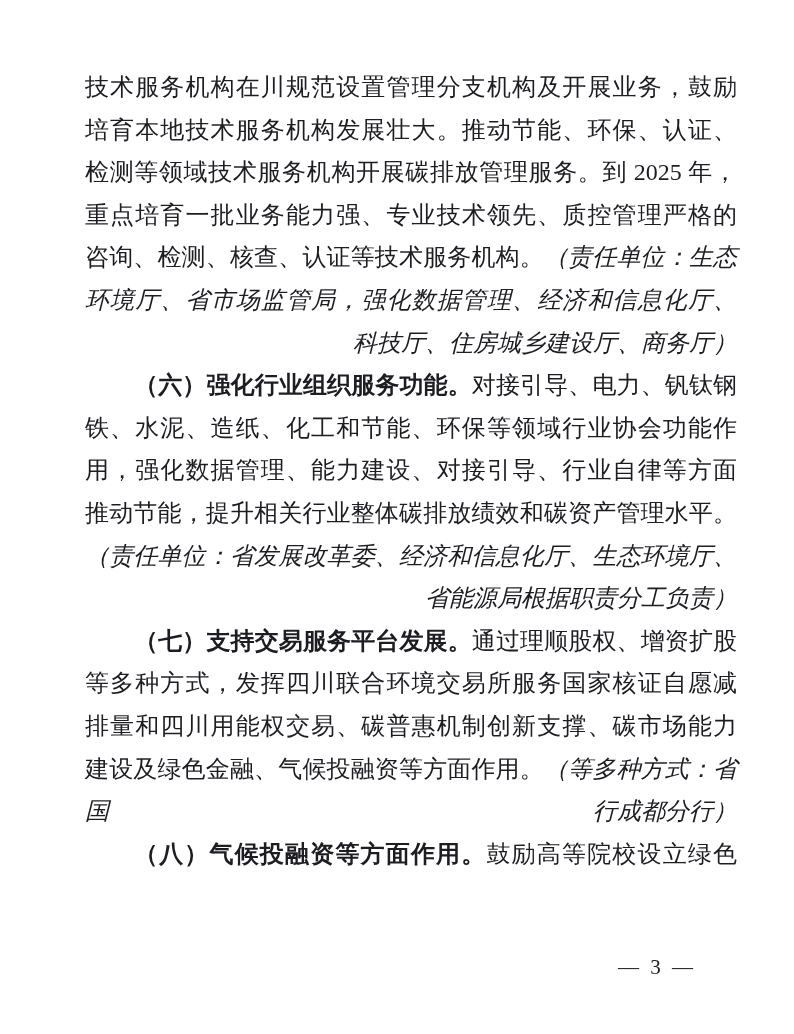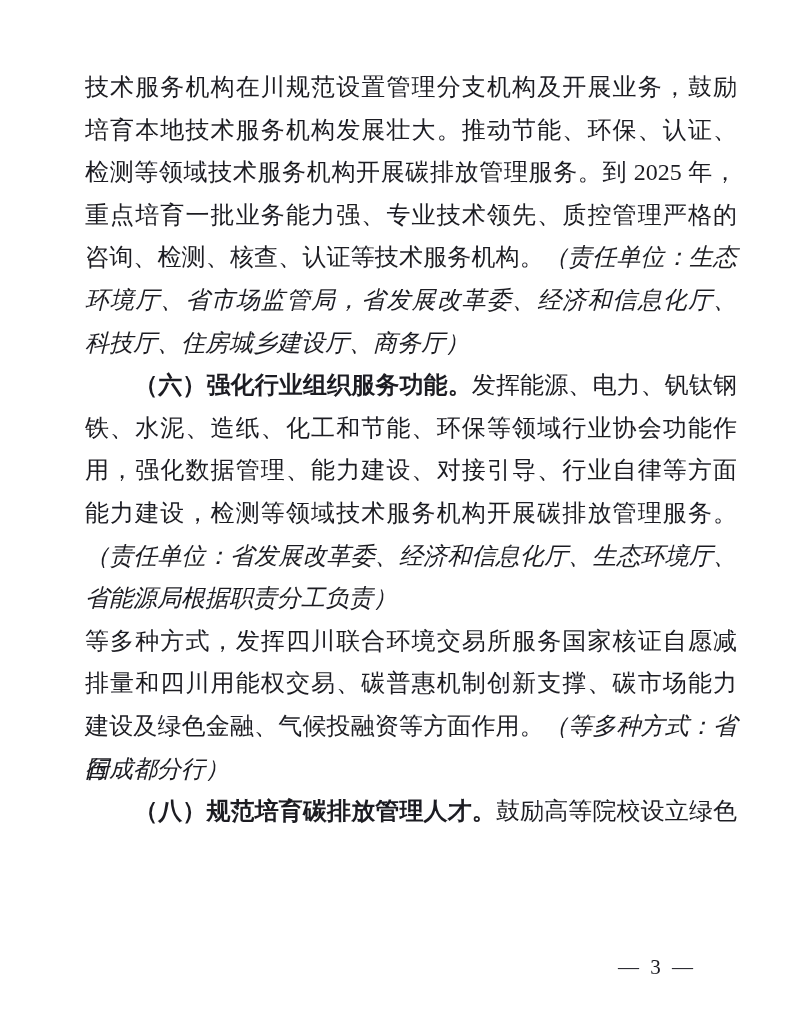--- a/index.html
+++ b/index.html
@@ -16,21 +16,21 @@
     position: absolute;
     left: 85px;
     top: 66px;
     width: 652px;
   }
   .line {
     height: 42.6px;
     line-height: 42.6px;
     font-size: 24px;
     white-space: normal;
-    text-align: left;
+    text-align: right;
   }
   .line.justify {
     text-align: justify;
     text-align-last: justify;
     text-justify: inter-character;
   }
   .line.indent {
     padding-left: 49px;
   }
   .seg-song { font-weight: 400; }
@@ -49,28 +49,29 @@
 </head>
 <body>
 
 <div class="page">
   <div class="text-block">
       <div class="line justify"><span class="seg-song">技术服务机构在川规范设置管理分支机构及开展业务，鼓励</span></div>
       <div class="line justify"><span class="seg-song">培育本地技术服务机构发展壮大。推动节能、环保、认证、</span></div>
       <div class="line justify"><span class="seg-song">检测等领域技术服务机构开展碳排放管理服务。到 2025 年，</span></div>
       <div class="line justify"><span class="seg-song">重点培育一批业务能力强、专业技术领先、质控管理严格的</span></div>
       <div class="line justify"><span class="seg-song">咨询、检测、核查、认证等技术服务机构。</span><span class="seg-kai">（责任单位：生态</span></div>
-      <div class="line justify"><span class="seg-kai">环境厅、省市场监管局，省发展改革委、经济和信息化厅、</span></div>
+      <div class="line justify"><span class="seg-kai">环境厅、省市场监管局，强化数据管理、经济和信息化厅、</span></div>
       <div class="line"><span class="seg-kai">科技厅、住房城乡建设厅、商务厅）</span></div>
-      <div class="line indent justify"><span class="seg-bold">（六）强化行业组织服务功能。</span><span class="seg-song">发挥能源、电力、钒钛钢</span></div>
+      <div class="line indent justify"><span class="seg-bold">（六）强化行业组织服务功能。</span><span class="seg-song">对接引导、电力、钒钛钢</span></div>
       <div class="line justify"><span class="seg-song">铁、水泥、造纸、化工和节能、环保等领域行业协会功能作</span></div>
       <div class="line justify"><span class="seg-song">用，强化数据管理、能力建设、对接引导、行业自律等方面</span></div>
-      <div class="line justify"><span class="seg-song">能力建设，检测等领域技术服务机构开展碳排放管理服务。</span></div>
+      <div class="line justify"><span class="seg-song">推动节能，提升相关行业整体碳排放绩效和碳资产管理水平。</span></div>
       <div class="line justify"><span class="seg-kai">（责任单位：省发展改革委、经济和信息化厅、生态环境厅、</span></div>
       <div class="line"><span class="seg-kai">省能源局根据职责分工负责）</span></div>
+      <div class="line indent justify"><span class="seg-bold">（七）支持交易服务平台发展。</span><span class="seg-song">通过理顺股权、增资扩股</span></div>
       <div class="line justify"><span class="seg-song">等多种方式，发挥四川联合环境交易所服务国家核证自愿减</span></div>
       <div class="line justify"><span class="seg-song">排量和四川用能权交易、碳普惠机制创新支撑、碳市场能力</span></div>
       <div class="line justify"><span class="seg-song">建设及绿色金融、气候投融资等方面作用。</span><span class="seg-kai">（等多种方式：省国</span></div>
       <div class="line"><span class="seg-kai">行成都分行）</span></div>
-      <div class="line indent justify"><span class="seg-bold">（八）规范培育碳排放管理人才。</span><span class="seg-song">鼓励高等院校设立绿色</span></div>
+      <div class="line indent justify"><span class="seg-bold">（八）气候投融资等方面作用。</span><span class="seg-song">鼓励高等院校设立绿色</span></div>
     </div>
   <div class="page-number">— 3 —</div>
 </div>
 
 </body></html>

